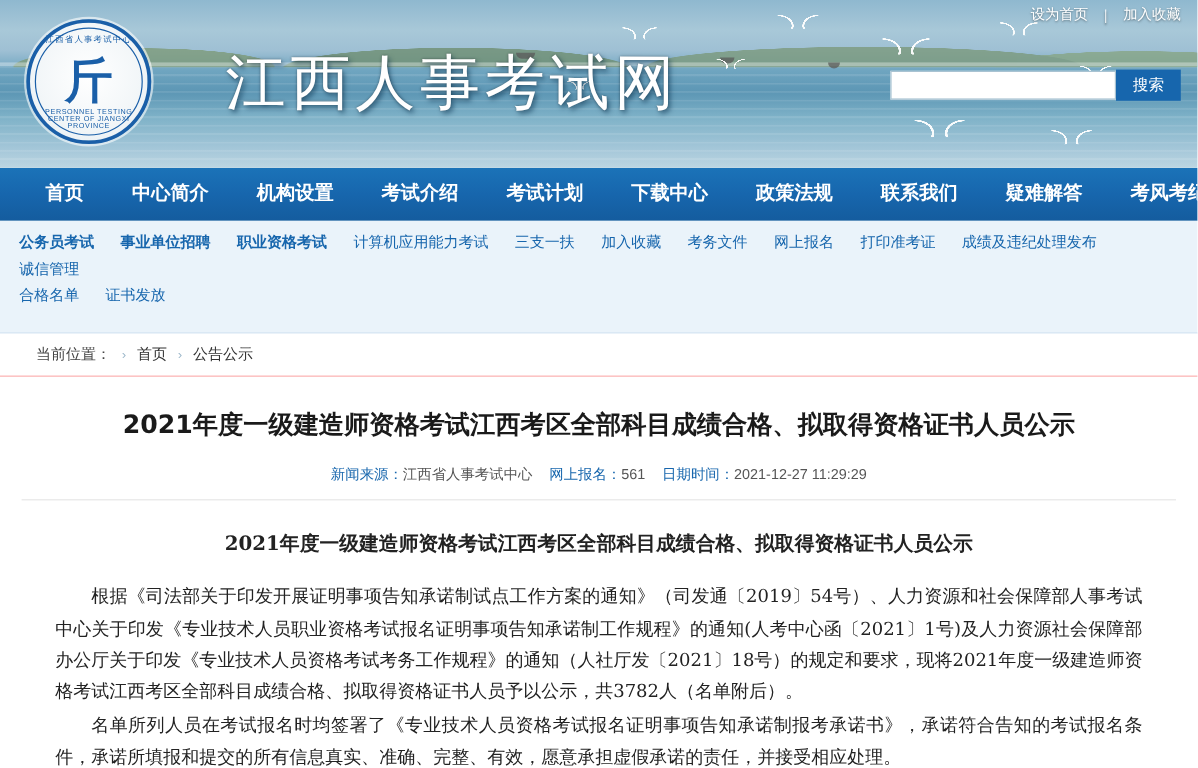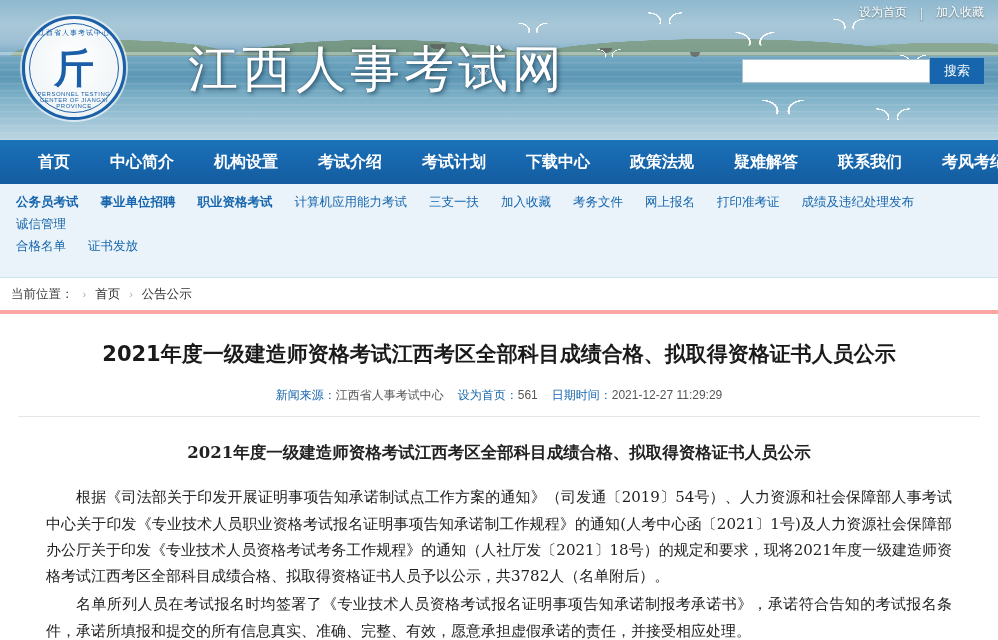--- a/index.html
+++ b/index.html
@@ -139,23 +139,23 @@
   .subnav .slink {
     font-size: 12.5px; color: #1766ad; text-decoration: none;
     margin-right: 22px; line-height: 22px; white-space: nowrap; cursor: pointer;
   }
   .subnav .slink.strong { font-weight: 700; }
 
   
   .crumb {
     width: 998px; height: 36px;
     display: flex; align-items: center;
-    padding: 0 11px;
+    padding: 0 30px;
     font-size: 12.5px; color: #444;
-    border-bottom: 4px solid #fca5a5;
+    border-bottom: 1px solid #fca5a5;
     background: #ffffff;
   }
   .crumb .sepchar { color: #9bb7ca; margin: 0 9px; font-size: 11px; }
   .crumb a { color: #333; text-decoration: none; cursor: pointer; }
 
   
   .content {
     width: 998px; padding: 0 18px;
     background: #ffffff;
   }
@@ -229,22 +229,22 @@
 </div>
 
 <div class="mainnav">
   <div class="item">首页</div>
   <div class="item">中心简介</div>
   <div class="item">机构设置</div>
   <div class="item">考试介绍</div>
   <div class="item">考试计划</div>
   <div class="item">下载中心</div>
   <div class="item">政策法规</div>
+  <div class="item">联系我们</div>
   <div class="item">疑难解答</div>
-  <div class="item">联系我们</div>
   <div class="item">考风考纪</div>
 </div>
 
 <div class="subnav">
   <div class="row">
     <a class="slink strong">公务员考试</a>
     <a class="slink strong">事业单位招聘</a>
     <a class="slink strong">职业资格考试</a>
     <a class="slink">计算机应用能力考试</a>
     <a class="slink">三支一扶</a>
@@ -270,21 +270,21 @@
 </div>
 
 <div class="content">
   <div class="article-title">2021年度一级建造师资格考试江西考区全部科目成绩合格、拟取得资格证书人员公示</div>
 
   <div class="meta">
     <span>
       <span class="lbl">新闻来源：</span><span>江西省人事考试中心</span>
     </span>
     <span>
-      <span class="lbl">设为首页：</span><span>561</span>
+      <span class="lbl">网上报名：</span><span>561</span>
     </span>
     <span>
       <span class="lbl">日期时间：</span><span>2021-12-27 11:29:29</span>
     </span>
   </div>
 
   <div class="body">
     <div class="subhead">2021年度一级建造师资格考试江西考区全部科目成绩合格、拟取得资格证书人员公示</div>
     <p>根据《司法部关于印发开展证明事项告知承诺制试点工作方案的通知》（司发通〔2019〕54号）、人力资源和社会保障部人事考试中心关于印发《专业技术人员职业资格考试报名证明事项告知承诺制工作规程》的通知(人考中心函〔2021〕1号)及人力资源社会保障部办公厅关于印发《专业技术人员资格考试考务工作规程》的通知（人社厅发〔2021〕18号）的规定和要求，现将2021年度一级建造师资格考试江西考区全部科目成绩合格、拟取得资格证书人员予以公示，共3782人（名单附后）。</p>
     <p>名单所列人员在考试报名时均签署了《专业技术人员资格考试报名证明事项告知承诺制报考承诺书》，承诺符合告知的考试报名条件，承诺所填报和提交的所有信息真实、准确、完整、有效，愿意承担虚假承诺的责任，并接受相应处理。</p>

